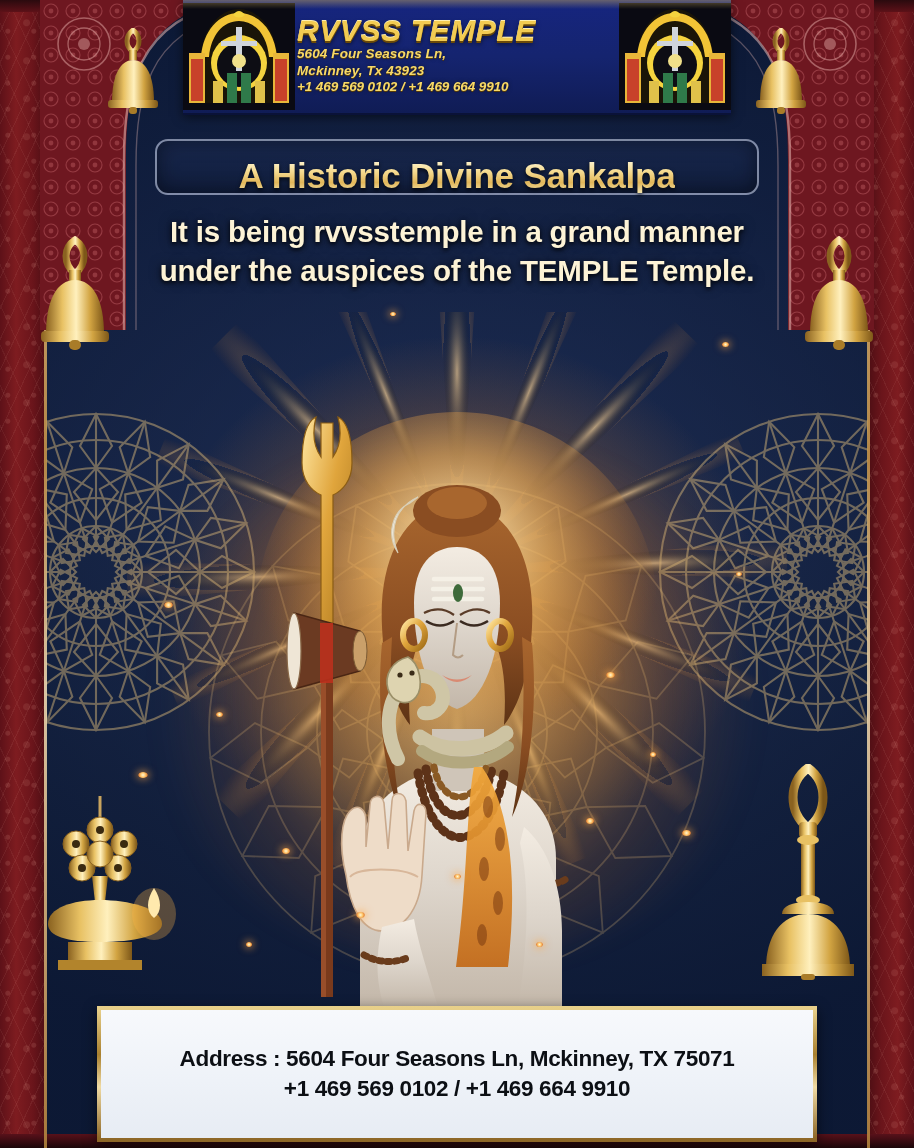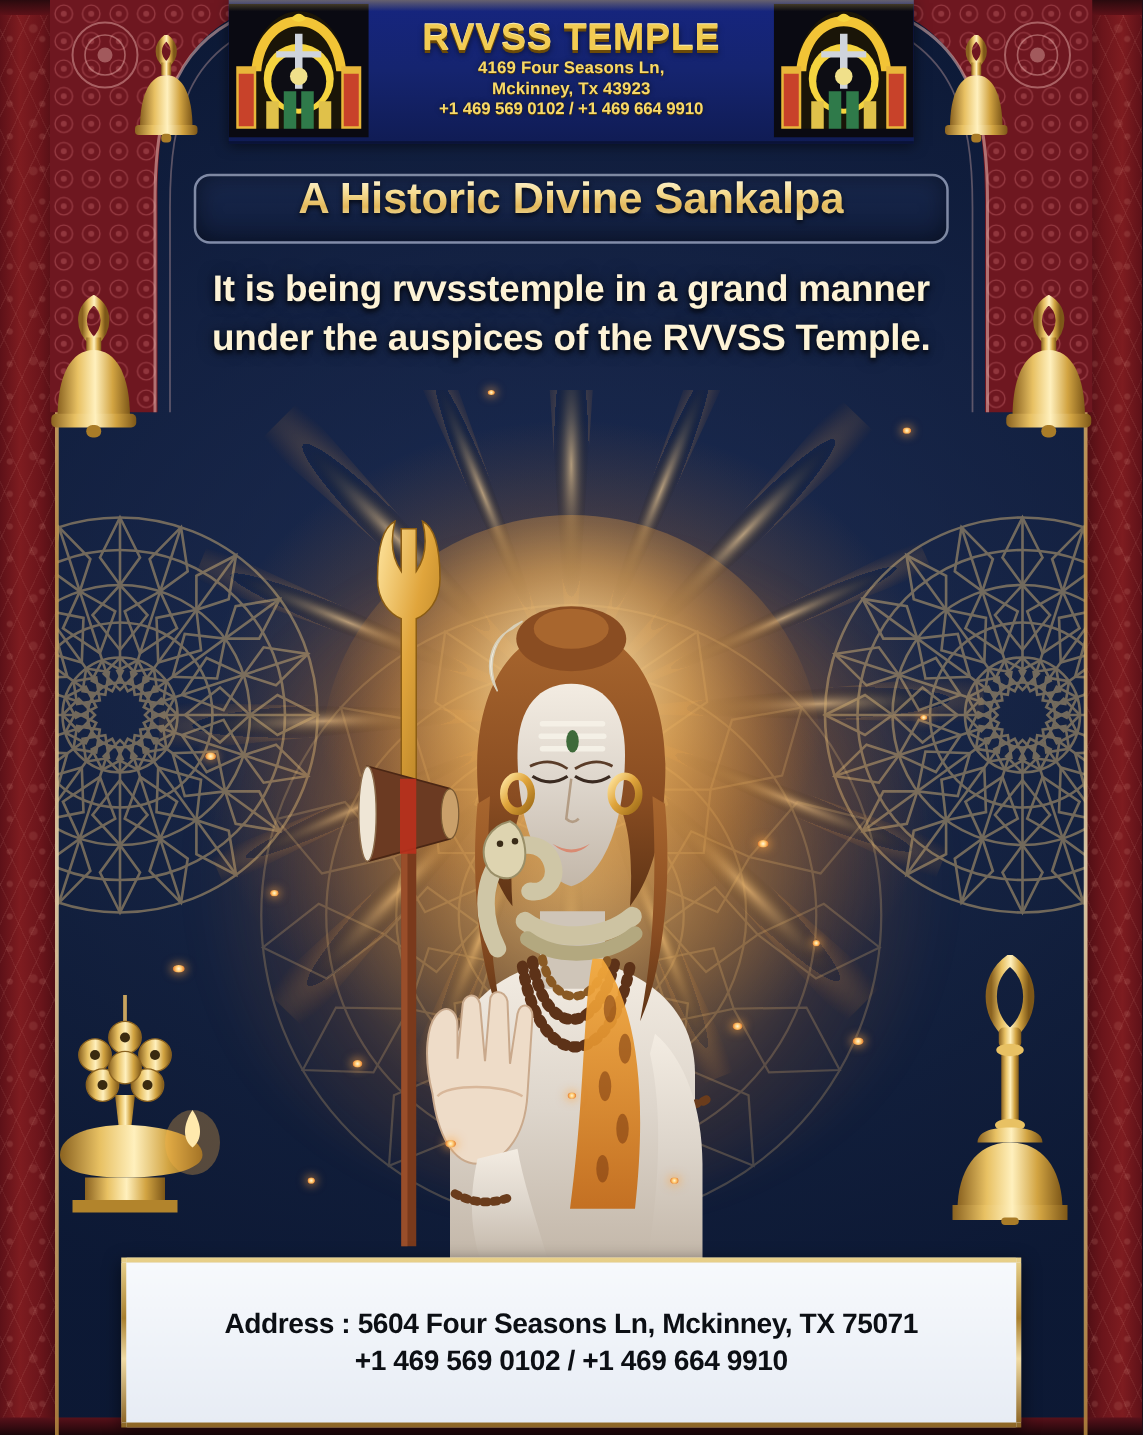--- a/index.html
+++ b/index.html
@@ -83,21 +83,21 @@
     background:linear-gradient(180deg,#16257f 0%,#15246f 50%,#101c55 100%);
     border-bottom:2px solid #0a1238;
     display:flex;align-items:center;justify-content:space-between;
     box-shadow:0 2px 10px rgba(0,0,0,.55);
   }
   .logo-banner::before{
     content:"";position:absolute;left:0;right:0;top:0;height:9px;
     background:linear-gradient(180deg,rgba(200,170,90,.45),rgba(20,30,90,0));
   }
   .shrine{width:112px;height:107px;flex:0 0 auto;}
-  .banner-text{flex:1 1 auto;text-align:center;padding:1px 2px 3px;}
+  .banner-text{flex:1 1 auto;text-align:left;padding:1px 2px 3px;font-style:italic;}
   .banner-title{
     font-size:30px;font-weight:700;letter-spacing:.6px;line-height:1.02;
     color:#f2cb52;
     text-shadow:0 2px 0 #6b4a08, 0 -1px 0 #fff0b0, 0 3px 5px rgba(0,0,0,.6);
   }
   .banner-line{
     font-size:13.5px;font-weight:700;line-height:1.22;color:#f6d96a;
     letter-spacing:.1px;
     text-shadow:0 1px 0 #5a3d06, 0 0 4px rgba(0,0,0,.55);
   }
@@ -114,21 +114,21 @@
     margin:0;font-size:63px;line-height:1.06;font-weight:700;letter-spacing:-.5px;
     background:linear-gradient(180deg,#fff6d2 2%,#f7dd8e 26%,#e8b74c 52%,#c98f2c 72%,#f2d municipal 0%);
     background:linear-gradient(180deg,#fdf3cf 3%,#f6d985 27%,#e6b349 53%,#caa03a 74%,#f0dc9e 97%);
     -webkit-background-clip:text;background-clip:text;color:transparent;
     filter:drop-shadow(0 3px 3px rgba(0,0,0,.72)) drop-shadow(0 0 16px rgba(255,190,80,.25));
   }
   .sankalpa-wrap{margin:11px auto 0;width:604px;height:56px;position:relative;}
   .sankalpa{
     position:absolute;inset:0;border:2px solid rgba(196,204,226,.62);border-radius:13px;
     background:linear-gradient(180deg,rgba(28,44,84,.70),rgba(16,28,58,.74));
-    display:flex;align-items:flex-start;justify-content:center;
+    display:flex;align-items:flex-end;justify-content:center;
     box-shadow:inset 0 0 20px rgba(0,0,0,.45);
   }
   .sankalpa span{
     font-size:35px;font-weight:700;line-height:1;letter-spacing:-.2px;
     background:linear-gradient(180deg,#fdf4d2 6%,#f6dc92 38%,#e2b75a 70%,#f1e0a6 98%);
     -webkit-background-clip:text;background-clip:text;color:transparent;
     filter:drop-shadow(0 2px 2px rgba(0,0,0,.75));
   }
   .desc{margin:17px auto 0;width:700px;}
   .desc div{
@@ -540,21 +540,21 @@
       <g fill="#e0c14a">
           <rect x="30" y="78" width="10" height="22"></rect>
           <rect x="72" y="78" width="10" height="22"></rect>
         </g>
       <circle cx="56" cy="58" r="7" fill="#f0e08a"></circle>
       <path d="M50,12 q6,-8 12,0 q-6,5 -12,0 Z" fill="#f5d43f"></path>
     </svg>
 
     <div class="banner-text">
       <div class="banner-title">RVVSS TEMPLE</div>
-      <div class="banner-line">4169 Four Seasons Ln,</div>
+      <div class="banner-line">5604 Four Seasons Ln,</div>
       <div class="banner-line">Mckinney, Tx 43923</div>
       <div class="banner-line phone">+1 469 569 0102 / +1 469 664 9910</div>
     </div>
 
     <svg class="shrine" viewBox="0 0 112 107">
       <rect width="112" height="107" fill="#0a0a12"></rect>
       <path d="M56,6 C74,6 92,24 94,52 L94,100 L18,100 L18,52 C20,24 38,6 56,6 Z" fill="#1a1508"></path>
       <path d="M56,10 C76,10 92,28 94,54 L86,54 C84,32 72,18 56,18 C40,18 28,32 26,54 L18,54 C20,28 36,10 56,10 Z" fill="#f2c436"></path>
       <circle cx="56" cy="60" r="28" fill="#f5d43f"></circle>
       <circle cx="56" cy="62" r="22" fill="#0d0d14"></circle>
@@ -584,21 +584,21 @@
   <div class="headings">
 
     <div class="sankalpa-wrap">
       <div class="sankalpa">
         <span>A Historic Divine Sankalpa</span>
       </div>
     </div>
 
     <div class="desc">
       <div>It is being rvvsstemple in a grand manner</div>
-      <div>under the auspices of the RVVSS Temple.</div>
+      <div>under the auspices of the TEMPLE Temple.</div>
     </div>
   </div>
 
   <div class="contact">
     <div>Address : 5604 Four Seasons Ln, Mckinney, TX 75071</div>
     <div>+1 469 569 0102 / +1 469 664 9910</div>
   </div>
 
   <div class="frame">
     <div class="frame-band fb-left"></div>

